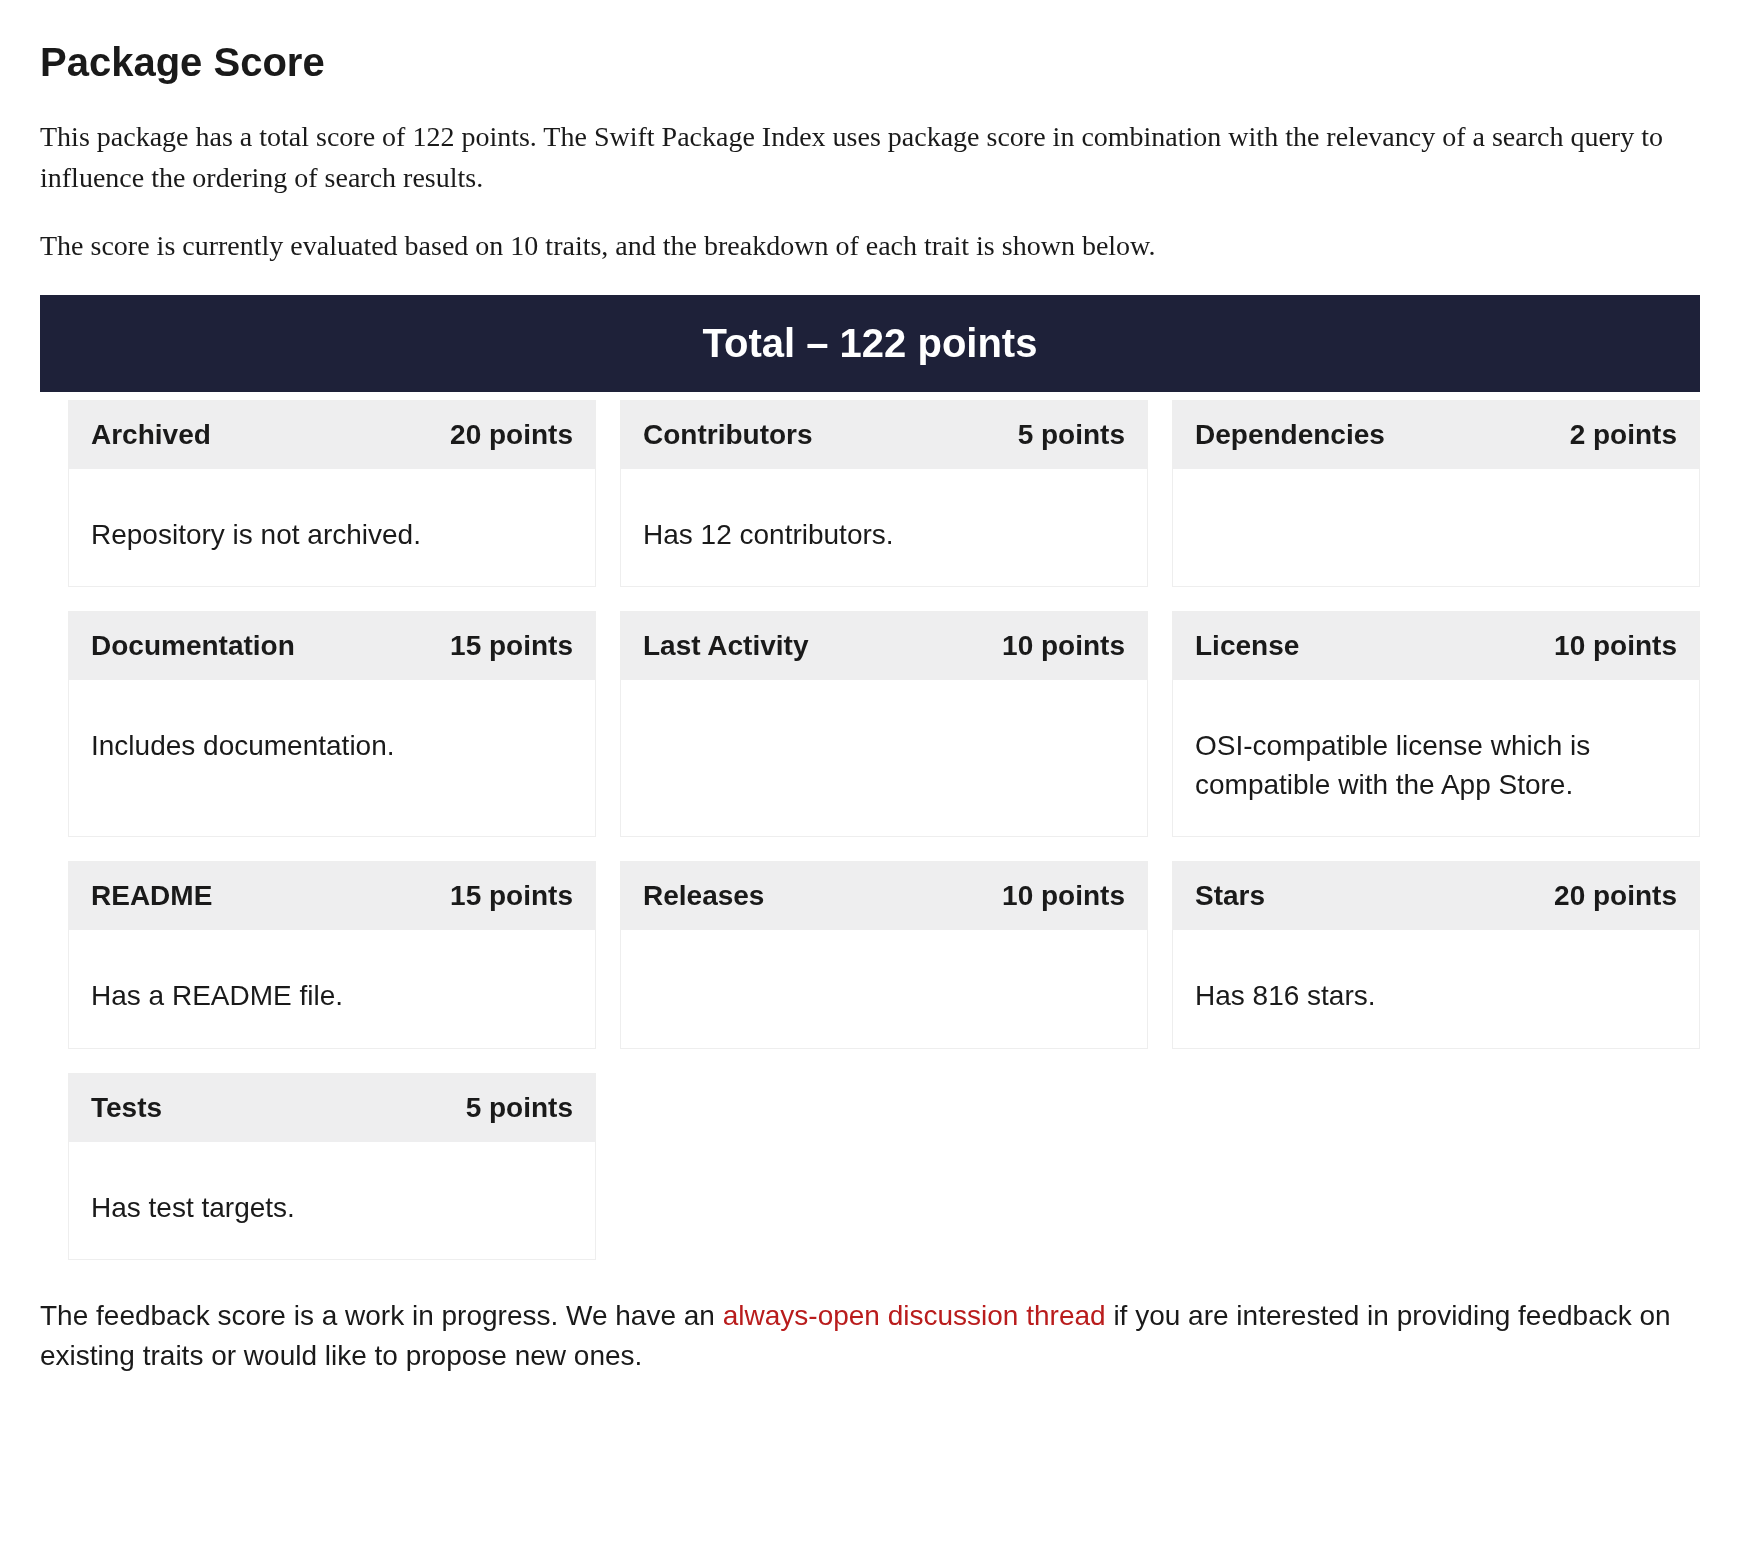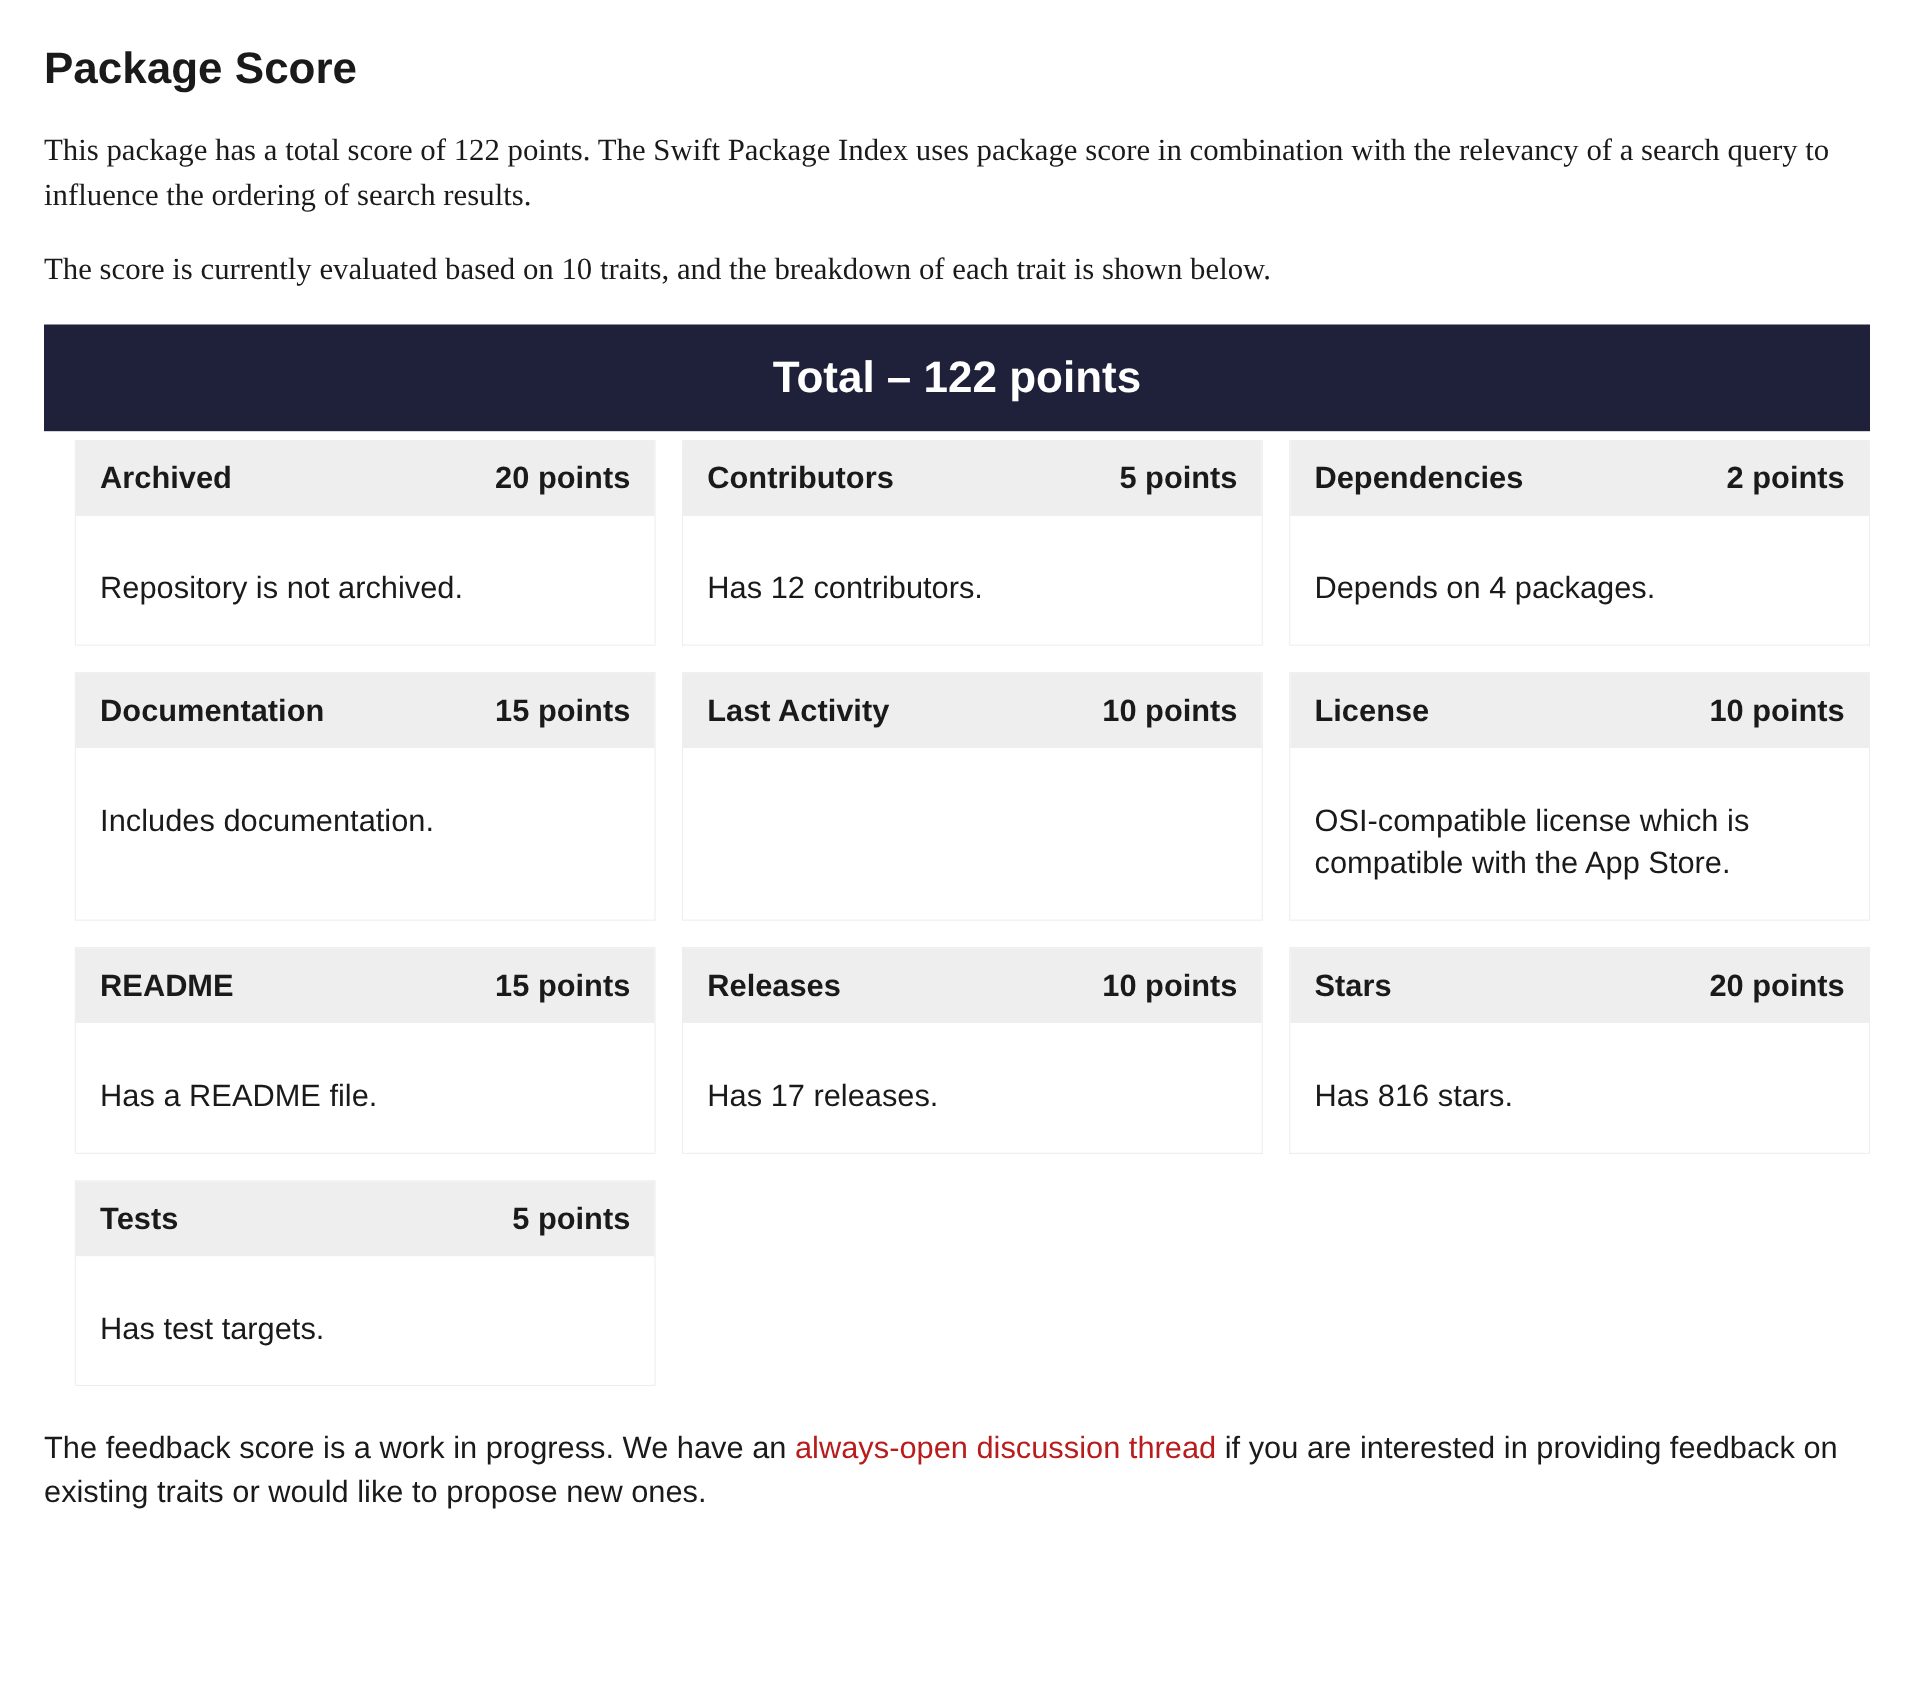--- a/index.html
+++ b/index.html
@@ -102,21 +102,20 @@
           <span>Contributors</span>
           <span>5 points</span>
         </div>
         <div class="trait-body">Has 12 contributors.</div>
       </div>
       <div class="trait-card">
         <div class="trait-header">
           <span>Dependencies</span>
           <span>2 points</span>
         </div>
-        <div class="trait-body">Depends on 4 packages.</div>
       </div>
       <div class="trait-card">
         <div class="trait-header">
           <span>Documentation</span>
           <span>15 points</span>
         </div>
         <div class="trait-body">Includes documentation.</div>
       </div>
       <div class="trait-card">
         <div class="trait-header">
@@ -136,21 +135,20 @@
           <span>README</span>
           <span>15 points</span>
         </div>
         <div class="trait-body">Has a README file.</div>
       </div>
       <div class="trait-card">
         <div class="trait-header">
           <span>Releases</span>
           <span>10 points</span>
         </div>
-        <div class="trait-body">Has 17 releases.</div>
       </div>
       <div class="trait-card">
         <div class="trait-header">
           <span>Stars</span>
           <span>20 points</span>
         </div>
         <div class="trait-body">Has 816 stars.</div>
       </div>
       <div class="trait-card">
         <div class="trait-header">

